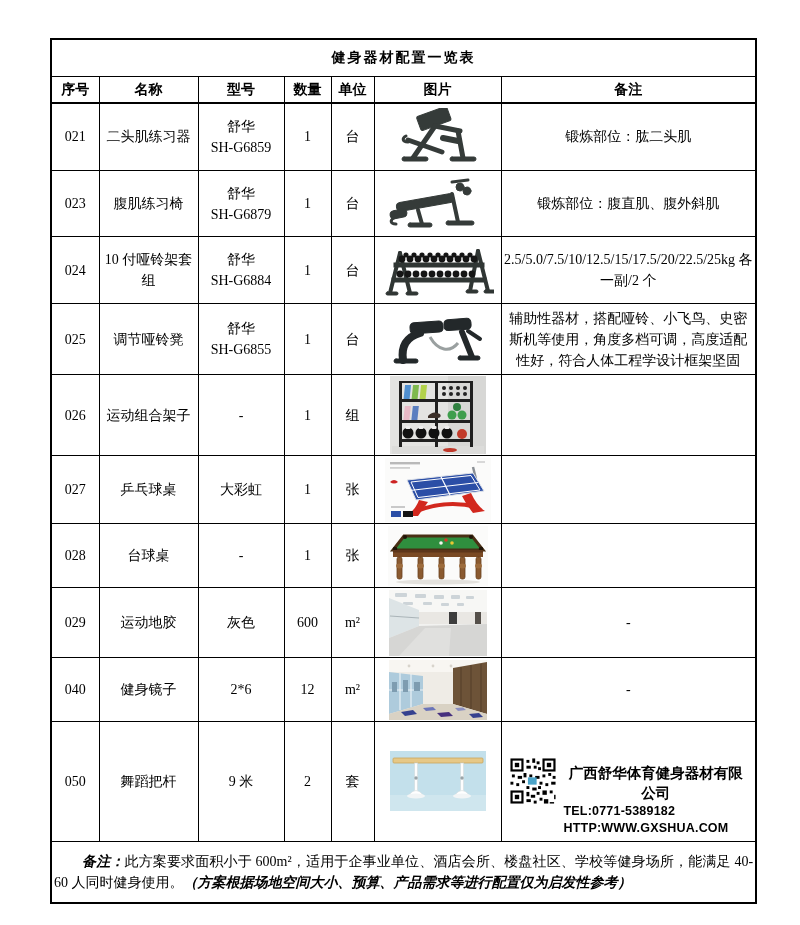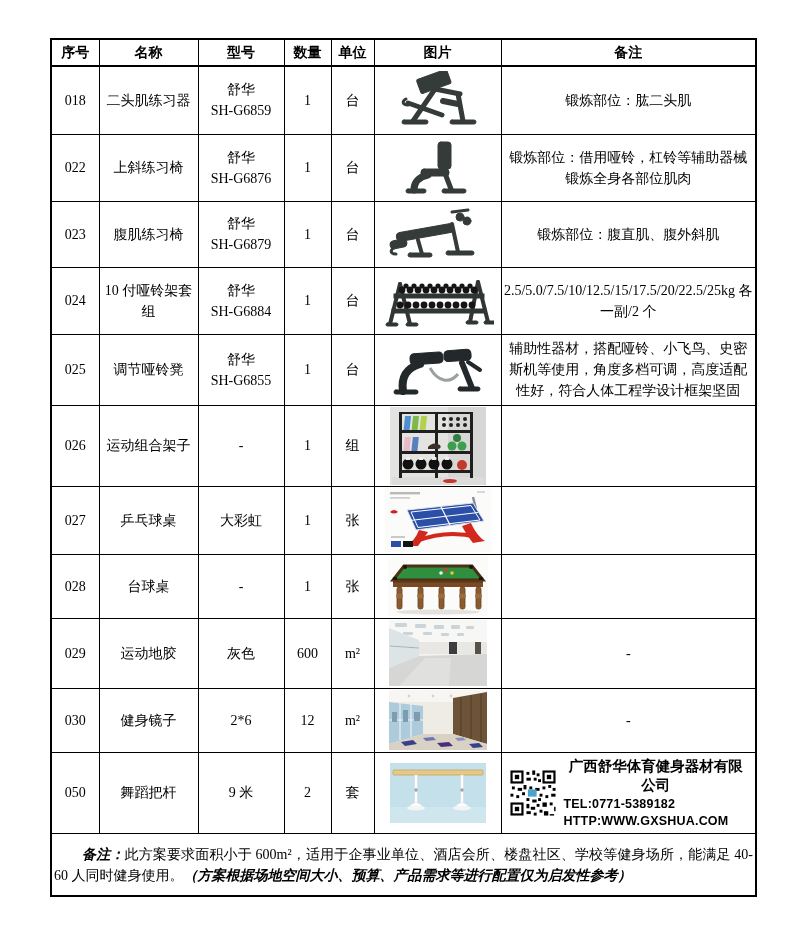--- a/index.html
+++ b/index.html
@@ -24,21 +24,21 @@
   }
   td.c-model{white-space:pre-line;}
   td.c-remark{text-align:left;padding:3px 8px;}
   td.c-remark.center{text-align:center;}
   td.c-pic{padding:0;}
   .picwrap{display:flex;align-items:center;justify-content:center;width:100%;height:100%;}
   .machine-svg{display:block;}
   
   .company{display:flex;align-items:center;gap:7px;padding:2px 4px;}
   .company .txt{display:flex;flex-direction:column;align-items:flex-start;
-    font-family:"Liberation Sans", sans-serif;font-weight:bold;line-height:1.35;}
+    font-family:"Liberation Sans", sans-serif;font-weight:bold;line-height:1.35;margin-top:38px;}
   .company .nm{font-size:14.5px;}
   .company .tel,.company .web{font-size:12.5px;letter-spacing:.2px;}
   
   td.footnote{
     text-align:left;padding:8px 12px 10px 12px;font-size:15px;line-height:1.85;
   }
   td.footnote .para{text-indent:2em;text-align:justify;}
   .b{font-weight:bold;font-style:italic;}
 </style>
 </head>
@@ -50,33 +50,36 @@
   <col style="width:48px">
         <col style="width:99px">
         <col style="width:86px">
   <col style="width:47px">
         <col style="width:43px">
         <col style="width:127px">
         <col style="width:255px">
 </colgroup>
 
 <tbody>
+        <tr style="height:37px">
+  <td colspan="7" class="title-cell">健身器材配置一览表</td>
+</tr>
 
 <tr class="head" style="height:25px">
   <td>序号</td>
   <td>名称</td>
   <td>型号</td>
   <td>数量</td>
   <td>单位</td>
   <td>图片</td>
   <td>备注</td>
 </tr>
 
 <tr style="height:68px">
-  <td>018</td>
+  <td>021</td>
   <td>二头肌练习器</td>
   <td class="c-model">舒华
 SH-G6859</td>
   <td>1</td>
   <td>台</td>
   <td class="c-pic">
             <div class="picwrap">
     <svg class="machine-svg" width="100" height="58" viewBox="0 0 100 58">
       <g fill="#353b39" stroke="#353b39" stroke-linecap="round">
         <rect x="30" y="3" width="32" height="15" rx="2" transform="rotate(-20 46 11)"></rect>
@@ -88,43 +91,20 @@
         <rect x="14" y="49" width="26" height="4" rx="2"></rect>
         <rect x="62" y="49" width="26" height="4" rx="2"></rect>
         <path d="M18 28 C14 30 14 34 20 34" stroke-width="3" fill="none"></path>
       </g>
     </svg>
             </div>
           </td>
   <td class="c-remark">锻炼部位：肱二头肌</td>
 </tr>
 
-<tr style="height:67px">
-  <td>022</td>
-  <td>上斜练习椅</td>
-  <td class="c-model">舒华
-SH-G6876</td>
-  <td>1</td>
-  <td>台</td>
-  <td class="c-pic">
-            <div class="picwrap">
-    <svg class="machine-svg" width="100" height="58" viewBox="0 0 100 58">
-      <g fill="#353b39" stroke="#353b39" stroke-linecap="round">
-        <rect x="50" y="3" width="13" height="27" rx="3"></rect>
-        <rect x="33" y="30" width="28" height="7" rx="3"></rect>
-        <path d="M40 36 C30 38 26 44 26 51" stroke-width="7" fill="none"></path>
-        <path d="M58 37 L63 50" stroke-width="5" fill="none"></path>
-        <rect x="18" y="50" width="20" height="4" rx="2"></rect>
-        <rect x="54" y="50" width="24" height="4" rx="2"></rect>
-      </g>
-    </svg>
-            </div>
-          </td>
-  <td class="c-remark">锻炼部位：借用哑铃，杠铃等辅助器械锻炼全身各部位肌肉</td>
-</tr>
 
 <tr style="height:66px">
   <td>023</td>
   <td>腹肌练习椅</td>
   <td class="c-model">舒华
 SH-G6879</td>
   <td>1</td>
   <td>台</td>
   <td class="c-pic">
             <div class="picwrap">
@@ -395,21 +375,21 @@
       <line x1="1" y1="26" x2="30" y2="28" stroke="#aab4b8" stroke-width="1.2"></line>
       <polygon points="0,48 30,36 98,34 98,66 0,66" fill="#d6d6d4"></polygon>
       <polygon points="10,66 36,38 62,38 60,66" fill="#e0e0de"></polygon>
     </svg>
             </div>
           </td>
   <td class="c-remark center">-</td>
 </tr>
 
 <tr style="height:64px">
-  <td>030</td>
+  <td>040</td>
   <td>健身镜子</td>
   <td class="c-model">2*6</td>
   <td>12</td>
   <td>m²</td>
   <td class="c-pic">
             <div class="picwrap">
     <svg class="machine-svg" width="98" height="60" viewBox="0 0 98 60">
       <rect width="98" height="60" fill="#efece6"></rect>
       <rect width="98" height="12" fill="#f8f6f2"></rect>
       <circle cx="20" cy="6" r="1.4" fill="#d8d4cc"></circle>

